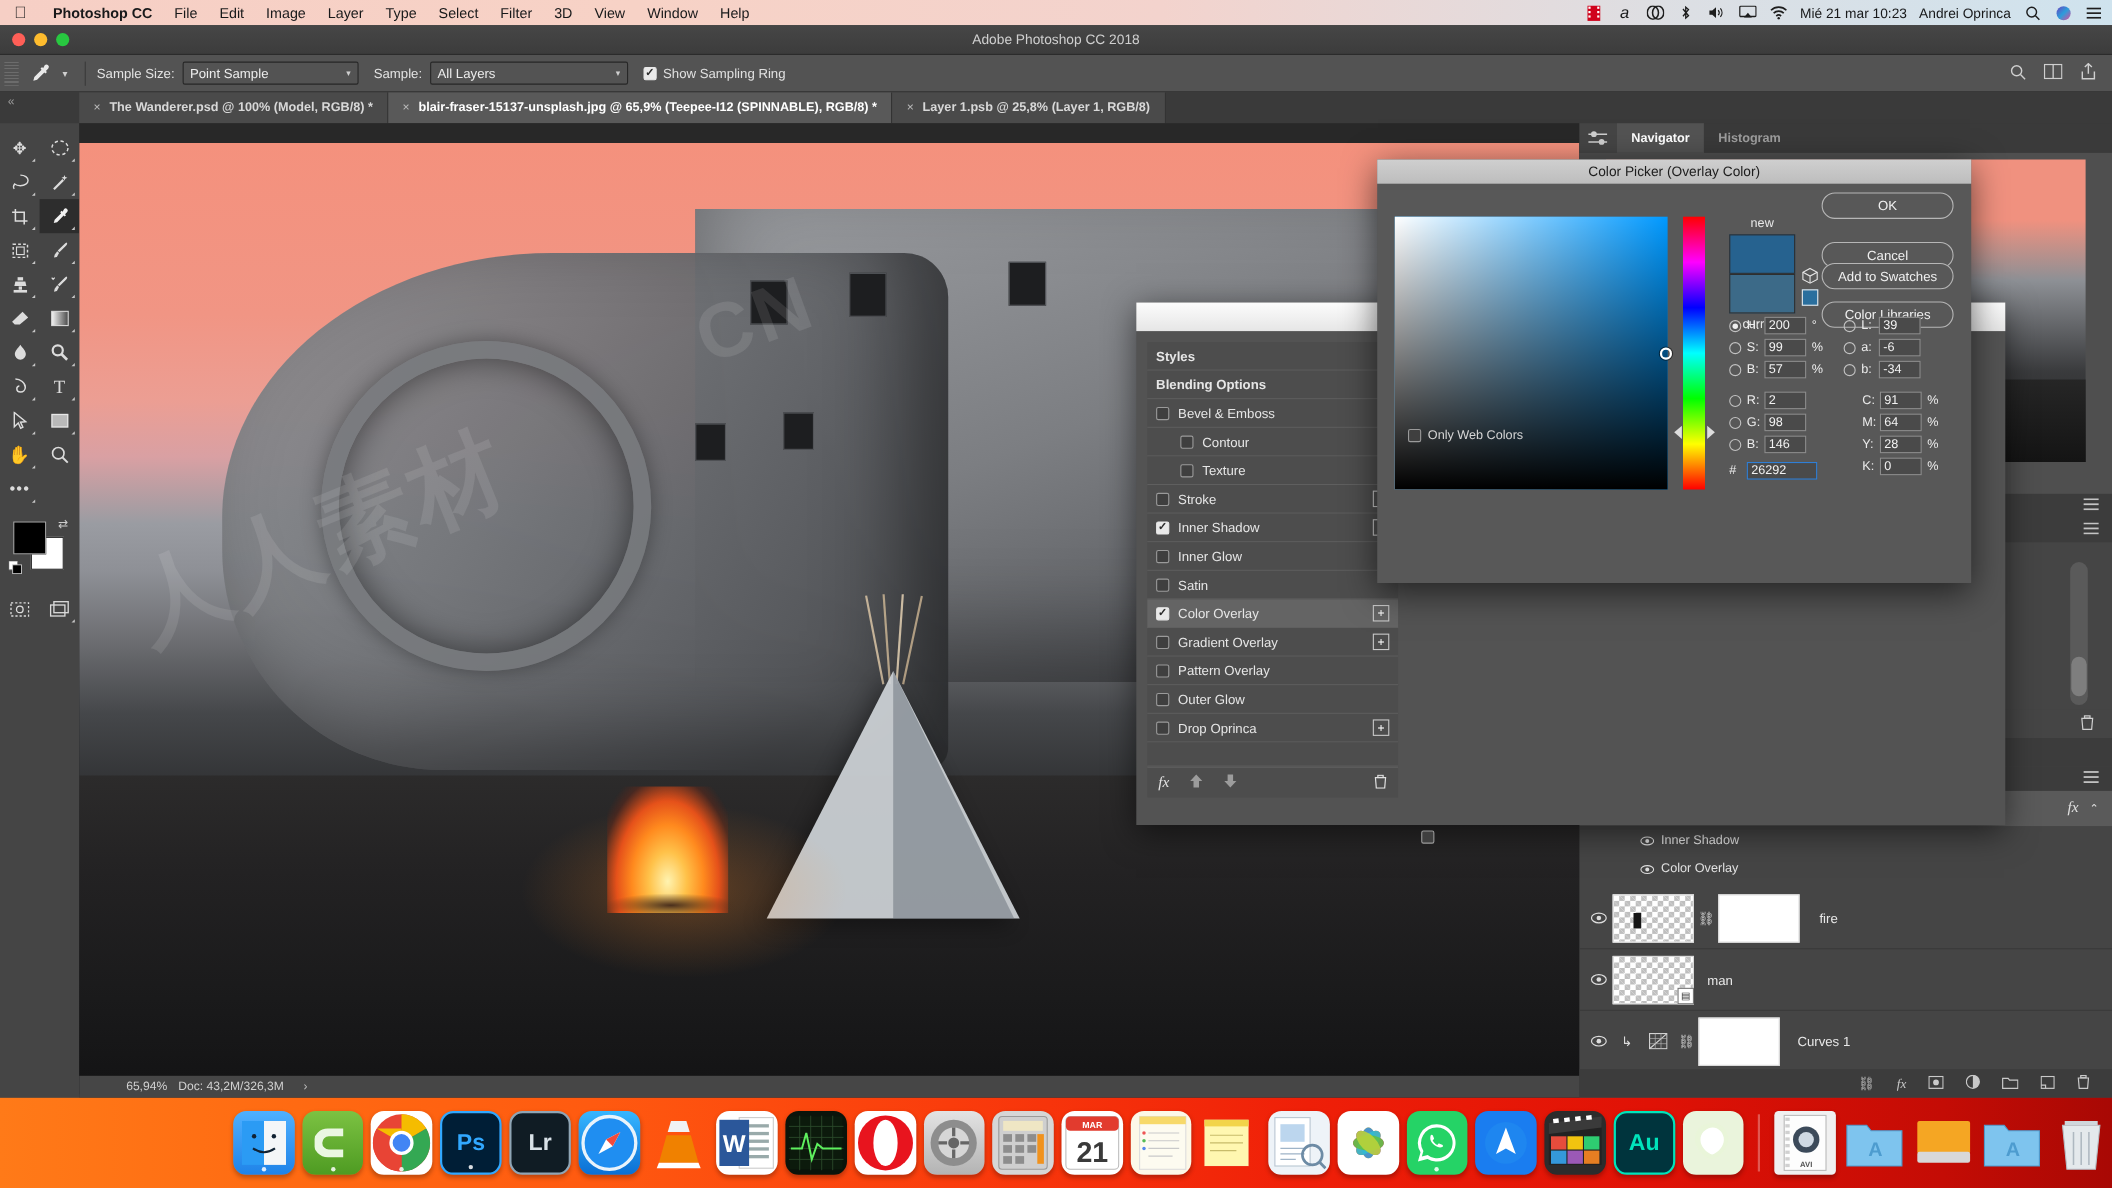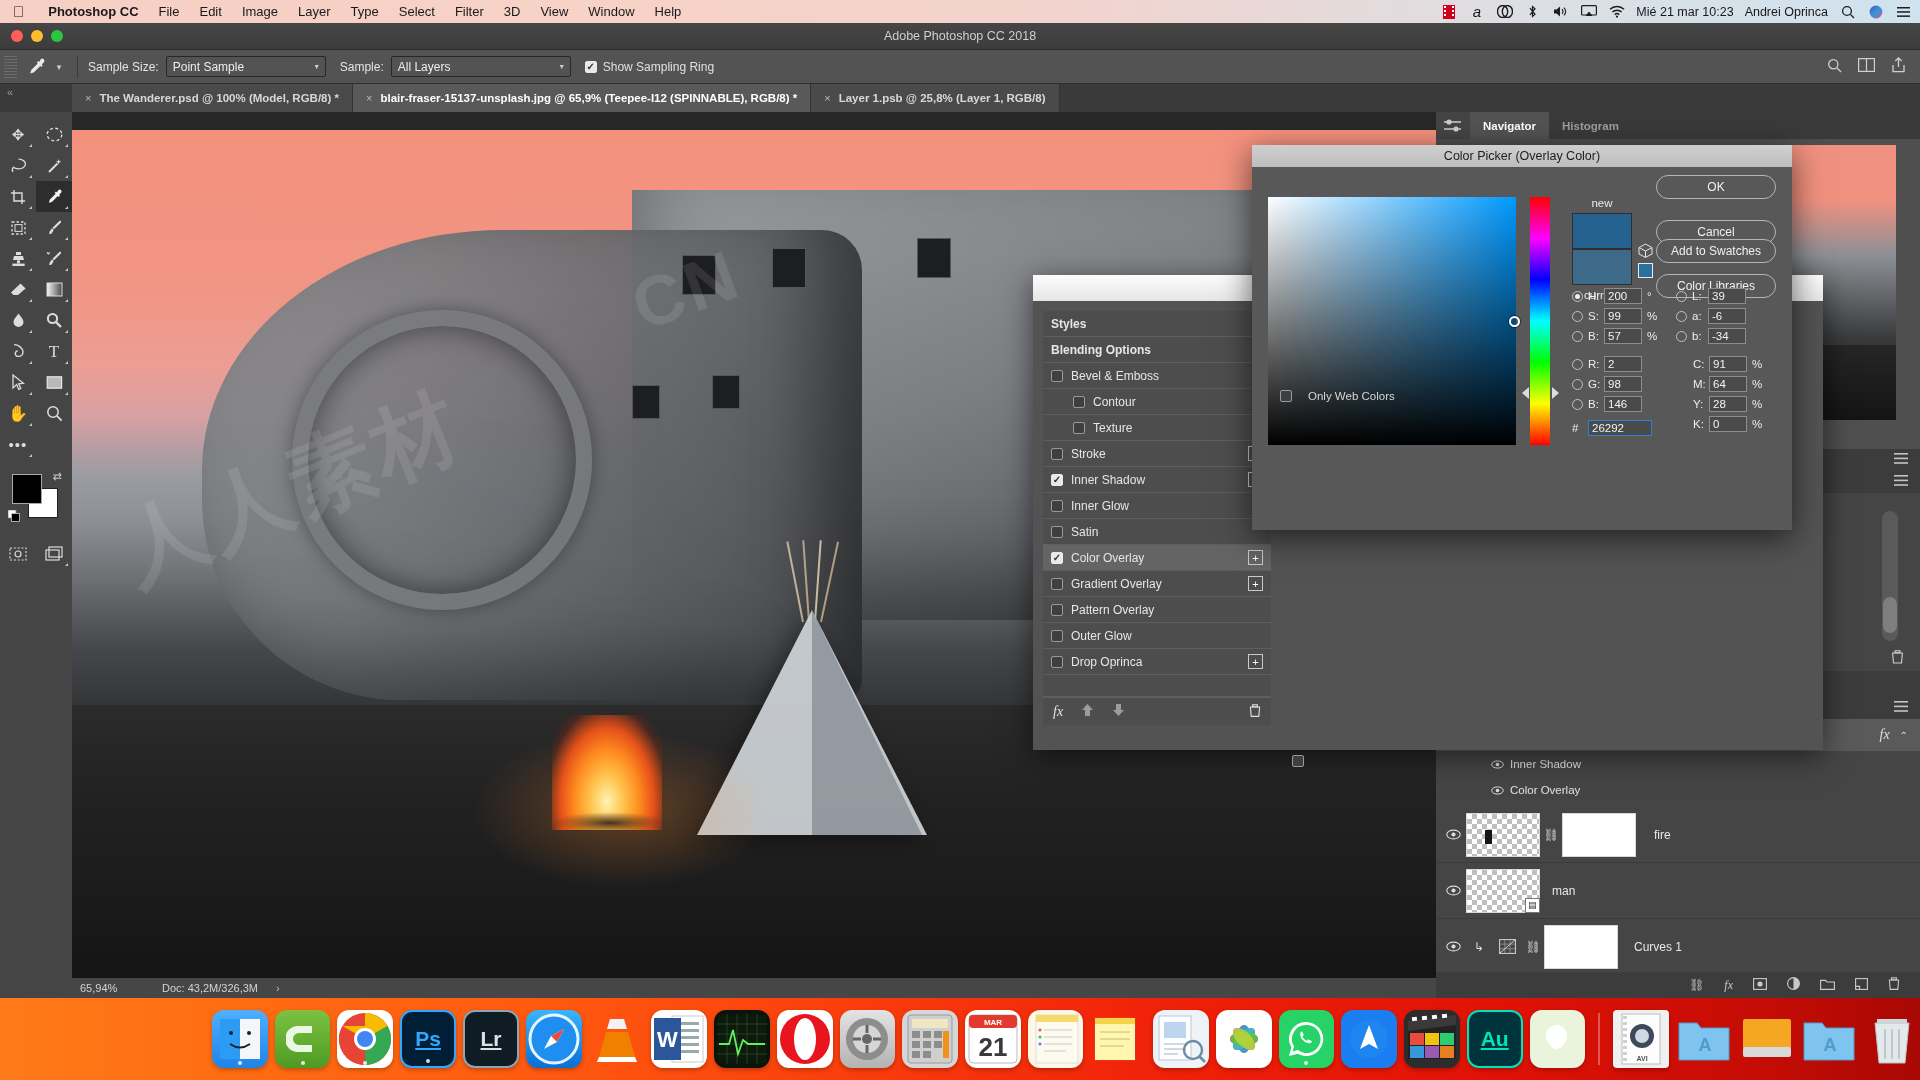--- a/index.html
+++ b/index.html
@@ -134,21 +134,21 @@
     filter:blur(.5px); }
   .fireglow{ position:absolute; left:400px; top:600px; width:300px; height:160px;
     background:radial-gradient(ellipse at 50% 50%, rgba(255,140,40,.30), transparent 70%); }
   .logs { position:absolute; left:478px; top:682px; width:120px; height:22px;
     background:radial-gradient(ellipse,#4a2f1c,rgba(40,25,15,0) 70%); }
   .wmark { position:absolute; color:rgba(255,255,255,.10); font-size:86px;
     font-weight:bold; letter-spacing:4px; pointer-events:none; }
 
   #statusbar { position:absolute; left:72px; top:955px; width:1364px; height:20px;
     background:#464646; display:flex; align-items:center; font-size:11px; color:#d2d2d2; }
-  #statusbar .zoom { width:80px; padding-left:8px; }
+  #statusbar .zoom { width:80px; padding-left:8px;text-align:right; }
   #statusbar .doc { padding-left:10px; }
   #statusbar .arrow { margin-left:18px; color:#bdbdbd; }
 
   #timelinebar { position:absolute; left:72px; top:975px; width:1848px; height:24px;
     background:#3a3a3a; display:flex; align-items:center; border-top:1px solid #2c2c2c; }
   #timelinebar .tl-tab { padding:0 14px; height:100%; display:flex; align-items:center;
     background:#4a4a4a; font-weight:bold; font-size:11.5px; color:#e2e2e2; }
   #timelinebar .tl-menu { margin-left:auto; padding-right:14px; color:#c4c4c4; }
 
   
@@ -232,31 +232,31 @@
     border-radius:12px; display:flex; align-items:center; justify-content:center;
     font-size:12px; color:#f0f0f0; background:#585858; }
   .fieldrow { position:absolute; display:flex; align-items:center; height:18px; font-size:11.5px; color:#ececec;}
   .radio { width:11px;height:11px;border:1px solid #c2c2c2;border-radius:50%;
     display:inline-flex;align-items:center;justify-content:center; margin-right:5px;}
   .radio.on:after{content:"";width:5px;height:5px;border-radius:50%;background:#efefef;}
   .flabel { width:16px; }
   .finput { width:38px; height:16px; background:#4a4a4a; border:1px solid #8d8d8d;
     color:#f2f2f2; font-size:11.5px; padding:0 3px; display:flex; align-items:center; }
   .funit { margin-left:5px; width:12px; }
-  .webcolors { position:absolute; left:1285px; display:flex; align-items:center; gap:16px; font-size:11.5px;}
+  .webcolors { position:absolute; left:1285px; display:flex; align-items:center; gap:6px; font-size:11.5px;}
 
   
   #dock { position:absolute; left:0; top:998px; width:1920px; height:82px;
     background:linear-gradient(90deg,#ff7a18 0%,#ff6a12 14%,#ff5a10 28%,#fa3c0c 45%,#ef1f08 62%,#e01206 78%,#c40c05 92%,#a80804 100%); }
   #dockinner { position:absolute; left:0; top:0; width:1920px; height:82px;
     display:flex; align-items:center; padding-left:212px; gap:7px; }
   .dicon { width:58px; height:58px; border-radius:12px; position:relative;
     display:flex; align-items:center; justify-content:center;
     font-weight:bold; color:#fff; font-size:20px; overflow:hidden;
-    box-shadow:0 2px 4px rgba(0,0,0,.25);text-decoration:underline; }
+    box-shadow:0 2px 4px rgba(0,0,0,.25); }
   .ddot { position:absolute; bottom:3px; width:4px; height:4px; border-radius:50%; background:rgba(255,255,255,.85); }
   .dsep { width:2px; height:52px; background:rgba(255,255,255,.30); margin:0 6px; }
   .dlabel { font-size:21px; }
 </style>
 </head>
 <body>
 
 <div class="app">
 
   <div id="macmenu">

